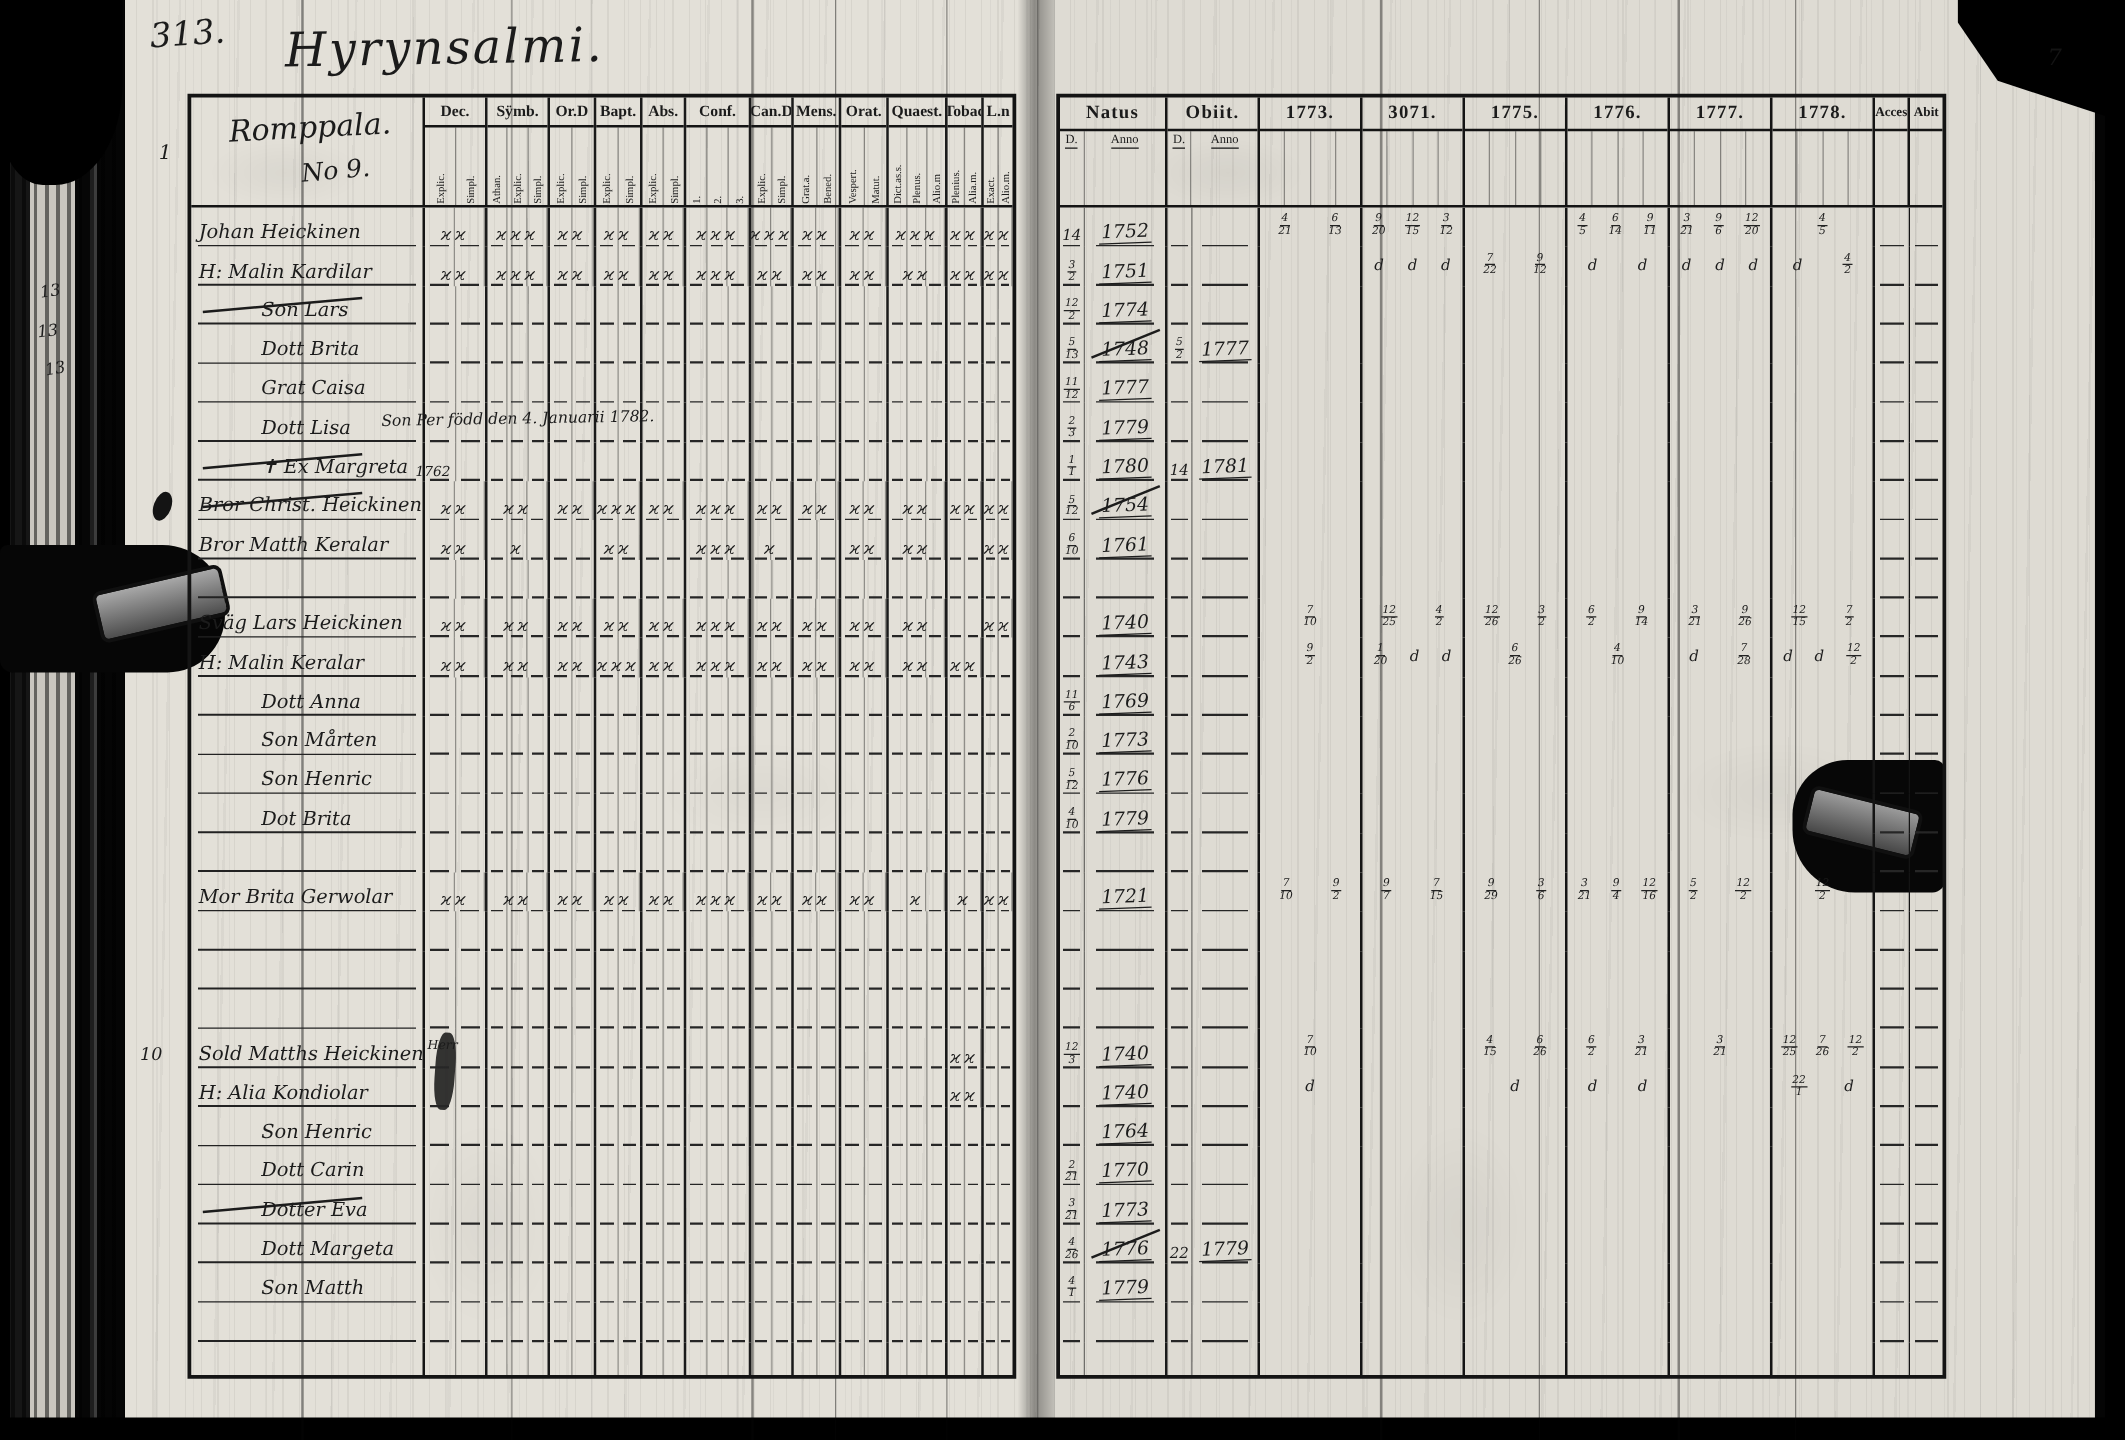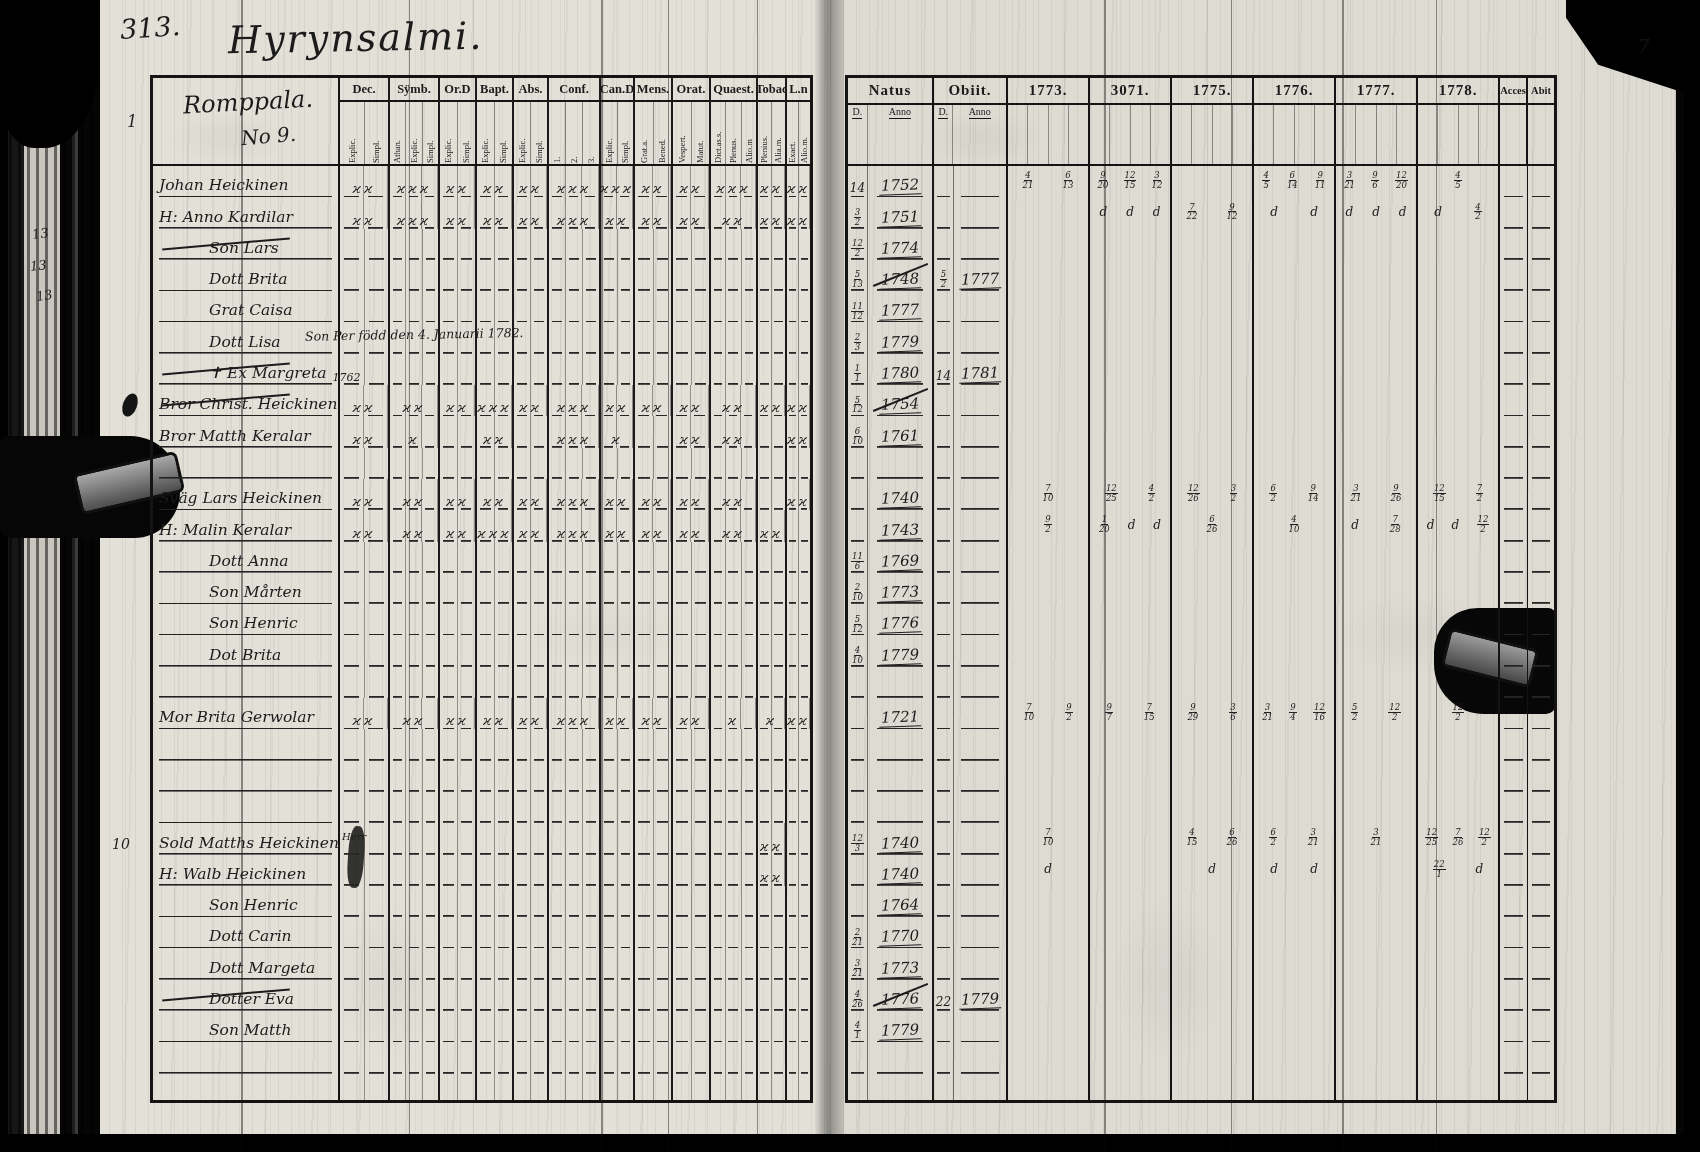--- a/index.html
+++ b/index.html
@@ -391,21 +391,21 @@
             <span class="marks">ϰϰ</span>
           </div>
           <div class="grp" style="width: 23px;">
             <div class="sub"></div>
             <div class="sub"></div>
             <span class="marks">ϰϰ</span>
           </div>
         </div>
         <div class="lrow">
           <div class="name">
-            <span class="nm-text">H: Anno Kardilar</span>
+            <span class="nm-text">H: Malin Kardilar</span>
           </div>
           <div class="grp" style="width: 50px;">
             <div class="sub"></div>
             <div class="sub"></div>
             <span class="marks">ϰϰ</span>
           </div>
           <div class="grp" style="width: 50px;">
             <div class="sub"></div>
             <div class="sub"></div>
             <div class="sub"></div>
@@ -1627,21 +1627,21 @@
             <div class="sub"></div>
             <span class="marks">ϰϰ</span>
           </div>
           <div class="grp" style="width: 23px;">
             <div class="sub"></div>
             <div class="sub"></div>
           </div>
         </div>
         <div class="lrow">
           <div class="name">
-            <span class="nm-text">H: Walb Heickinen</span>
+            <span class="nm-text">H: Alia Kondiolar</span>
           </div>
           <div class="grp" style="width: 50px;">
             <div class="sub"></div>
             <div class="sub"></div>
           </div>
           <div class="grp" style="width: 50px;">
             <div class="sub"></div>
             <div class="sub"></div>
             <div class="sub"></div>
           </div>
@@ -1795,78 +1795,78 @@
           <div class="grp" style="width: 29px;">
             <div class="sub"></div>
             <div class="sub"></div>
           </div>
           <div class="grp" style="width: 23px;">
             <div class="sub"></div>
             <div class="sub"></div>
           </div>
         </div>
         <div class="lrow">
+          <div class="name ind crossed">
+            <span class="nm-text">Dotter Eva</span>
+          </div>
+          <div class="grp" style="width: 50px;">
+            <div class="sub"></div>
+            <div class="sub"></div>
+          </div>
+          <div class="grp" style="width: 50px;">
+            <div class="sub"></div>
+            <div class="sub"></div>
+            <div class="sub"></div>
+          </div>
+          <div class="grp" style="width: 37px;">
+            <div class="sub"></div>
+            <div class="sub"></div>
+          </div>
+          <div class="grp" style="width: 37px;">
+            <div class="sub"></div>
+            <div class="sub"></div>
+          </div>
+          <div class="grp" style="width: 35px;">
+            <div class="sub"></div>
+            <div class="sub"></div>
+          </div>
+          <div class="grp" style="width: 52px;">
+            <div class="sub"></div>
+            <div class="sub"></div>
+            <div class="sub"></div>
+          </div>
+          <div class="grp" style="width: 34px;">
+            <div class="sub"></div>
+            <div class="sub"></div>
+          </div>
+          <div class="grp" style="width: 38px;">
+            <div class="sub"></div>
+            <div class="sub"></div>
+          </div>
+          <div class="grp" style="width: 38px;">
+            <div class="sub"></div>
+            <div class="sub"></div>
+          </div>
+          <div class="grp" style="width: 47px;">
+            <div class="sub"></div>
+            <div class="sub"></div>
+            <div class="sub"></div>
+          </div>
+          <div class="grp" style="width: 29px;">
+            <div class="sub"></div>
+            <div class="sub"></div>
+          </div>
+          <div class="grp" style="width: 23px;">
+            <div class="sub"></div>
+            <div class="sub"></div>
+          </div>
+        </div>
+        <div class="lrow">
           <div class="name ind">
             <span class="nm-text">Dott Margeta</span>
-          </div>
-          <div class="grp" style="width: 50px;">
-            <div class="sub"></div>
-            <div class="sub"></div>
-          </div>
-          <div class="grp" style="width: 50px;">
-            <div class="sub"></div>
-            <div class="sub"></div>
-            <div class="sub"></div>
-          </div>
-          <div class="grp" style="width: 37px;">
-            <div class="sub"></div>
-            <div class="sub"></div>
-          </div>
-          <div class="grp" style="width: 37px;">
-            <div class="sub"></div>
-            <div class="sub"></div>
-          </div>
-          <div class="grp" style="width: 35px;">
-            <div class="sub"></div>
-            <div class="sub"></div>
-          </div>
-          <div class="grp" style="width: 52px;">
-            <div class="sub"></div>
-            <div class="sub"></div>
-            <div class="sub"></div>
-          </div>
-          <div class="grp" style="width: 34px;">
-            <div class="sub"></div>
-            <div class="sub"></div>
-          </div>
-          <div class="grp" style="width: 38px;">
-            <div class="sub"></div>
-            <div class="sub"></div>
-          </div>
-          <div class="grp" style="width: 38px;">
-            <div class="sub"></div>
-            <div class="sub"></div>
-          </div>
-          <div class="grp" style="width: 47px;">
-            <div class="sub"></div>
-            <div class="sub"></div>
-            <div class="sub"></div>
-          </div>
-          <div class="grp" style="width: 29px;">
-            <div class="sub"></div>
-            <div class="sub"></div>
-          </div>
-          <div class="grp" style="width: 23px;">
-            <div class="sub"></div>
-            <div class="sub"></div>
-          </div>
-        </div>
-        <div class="lrow">
-          <div class="name ind crossed">
-            <span class="nm-text">Dotter Eva</span>
           </div>
           <div class="grp" style="width: 50px;">
             <div class="sub"></div>
             <div class="sub"></div>
           </div>
           <div class="grp" style="width: 50px;">
             <div class="sub"></div>
             <div class="sub"></div>
             <div class="sub"></div>
           </div>

